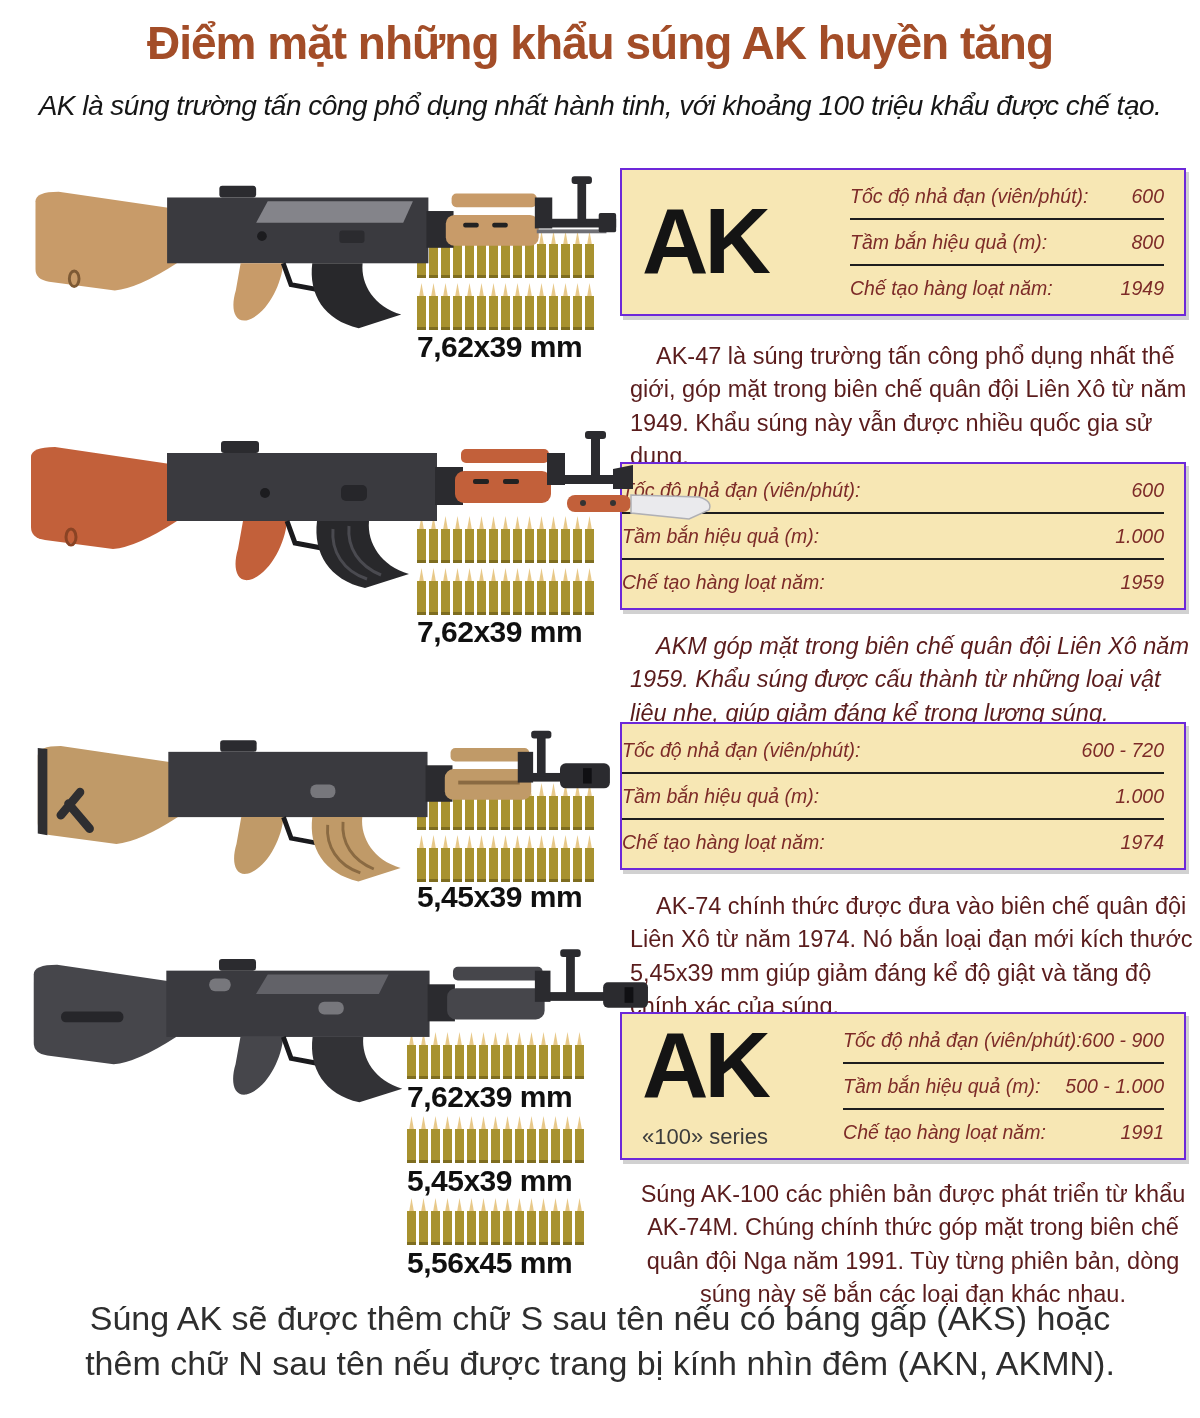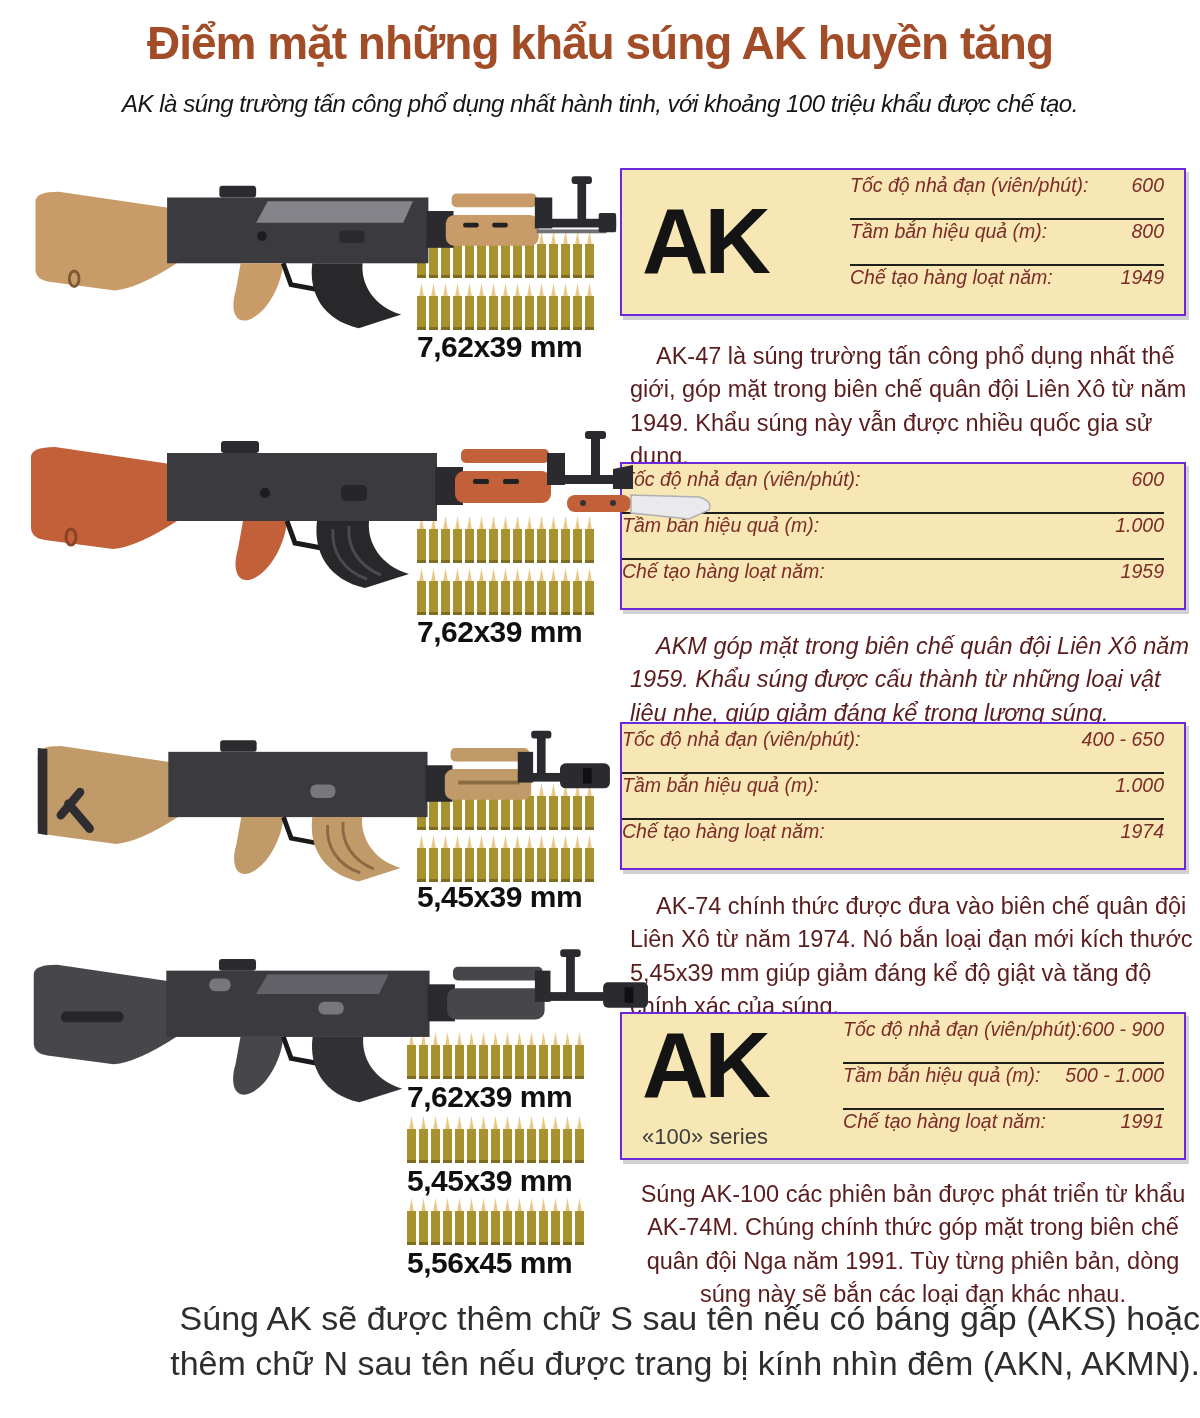--- a/index.html
+++ b/index.html
@@ -8,38 +8,38 @@
     font-family:"Liberation Sans", sans-serif; overflow:hidden;
   }
 
   
   .title {
     position:absolute; top:16px; left:0; width:100%; text-align:center;
     font-size:46px; font-weight:bold; color:var(--c-title,#a34d28); letter-spacing:-1px;
   }
   .subtitle {
     position:absolute; top:90px; left:0; width:100%; text-align:center;
-    font-size:24px; font-style:italic; color:#161616; letter-spacing:-0.5px;
+    font-size:28px; font-style:italic; color:#161616; letter-spacing:-0.5px;
   }
 
   
   .card {
     position:absolute; left:620px; width:566px; height:148px; box-sizing:border-box;
     background:var(--c-card,#f7e7b4); border:2px solid #6d28d9;
     box-shadow:3px 4px 0 rgba(0,0,0,0.18);
     display:flex; align-items:center; z-index:1;
   }
   .card-name-block { width:228px; padding-left:20px; box-sizing:border-box; }
   .card-name {
     font-size:92px; font-weight:bold; color:#141414; line-height:0.95; letter-spacing:-4px;
   }
   .card-series { font-size:22px; color:#3c3c3c; margin-top:14px; letter-spacing:0; }
   .spec-table { flex:1; margin-right:20px; }
   .spec-row {
-    display:flex; justify-content:space-between; align-items:flex-start;
+    display:flex; justify-content:space-between; align-items:center;
     height:44px; border-bottom:2px solid #1e1e1e;
   }
   .spec-row:last-child { border-bottom:none;gap:40px; }
   .spec-label, .spec-value {
     font-style:italic; color:var(--c-spec,#7d2b28); font-size:19.5px; white-space:nowrap;
   }
 
   
   .desc {
     position:absolute; left:622px; width:566px; margin:8px;
@@ -69,21 +69,21 @@
   .rifle .gray { fill:#84848a; }
   .rifle .wood { fill:var(--wood,#c89b69); }
   .rifle .mag { fill:var(--mag,#28282b); }
   .v1 { --wood:var(--wood-ak47,#c89b69); --mag:#28282b; }
   .v2 { --wood:var(--wood-akm,#c2603a);  --mag:#28282b; }
   .v3 { --wood:var(--wood-ak74,#c09a68); --mag:var(--wood-ak74,#c09a68); }
   .v4 { --wood:var(--polymer,#46464b);   --mag:#323236; }
 
   
   .footer {
-    position:absolute; top:1296px; left:0; width:100%; text-align:right;
+    position:absolute; top:1296px; left:0; width:100%; text-align:center;
     font-size:34px; line-height:1.32; color:#2e2e2e;
   }
 </style>
 </head>
 <body>
 
 <div class="title">Điểm mặt những khẩu súng AK huyền tăng</div>
 <div class="subtitle">AK là súng trường tấn công phổ dụng nhất hành tinh, với khoảng 100 triệu khẩu được chế tạo.</div>
 
 <svg class="rifle v1" style="left:20px; top:145px; width:600px; height:194px;" viewBox="0 0 620 200">
@@ -301,21 +301,21 @@
     <div class="bullet"></div>
     <div class="bullet"></div>
     <div class="bullet"></div>
   </div>
 <div class="caliber" style="left:417px; top:880px;">5,45x39 mm</div>
 
 <div class="card" style="top:722px;">
   <div class="spec-table">
     <div class="spec-row">
       <span class="spec-label">Tốc độ nhả đạn (viên/phút):</span>
-      <span class="spec-value">400 - 650</span>
+      <span class="spec-value">600 - 720</span>
     </div>
     <div class="spec-row">
       <span class="spec-label">Tầm bắn hiệu quả (m):</span>
       <span class="spec-value">1.000</span>
     </div>
     <div class="spec-row">
       <span class="spec-label">Chế tạo hàng loạt năm:</span>
       <span class="spec-value">1974</span>
     </div>
   </div>

